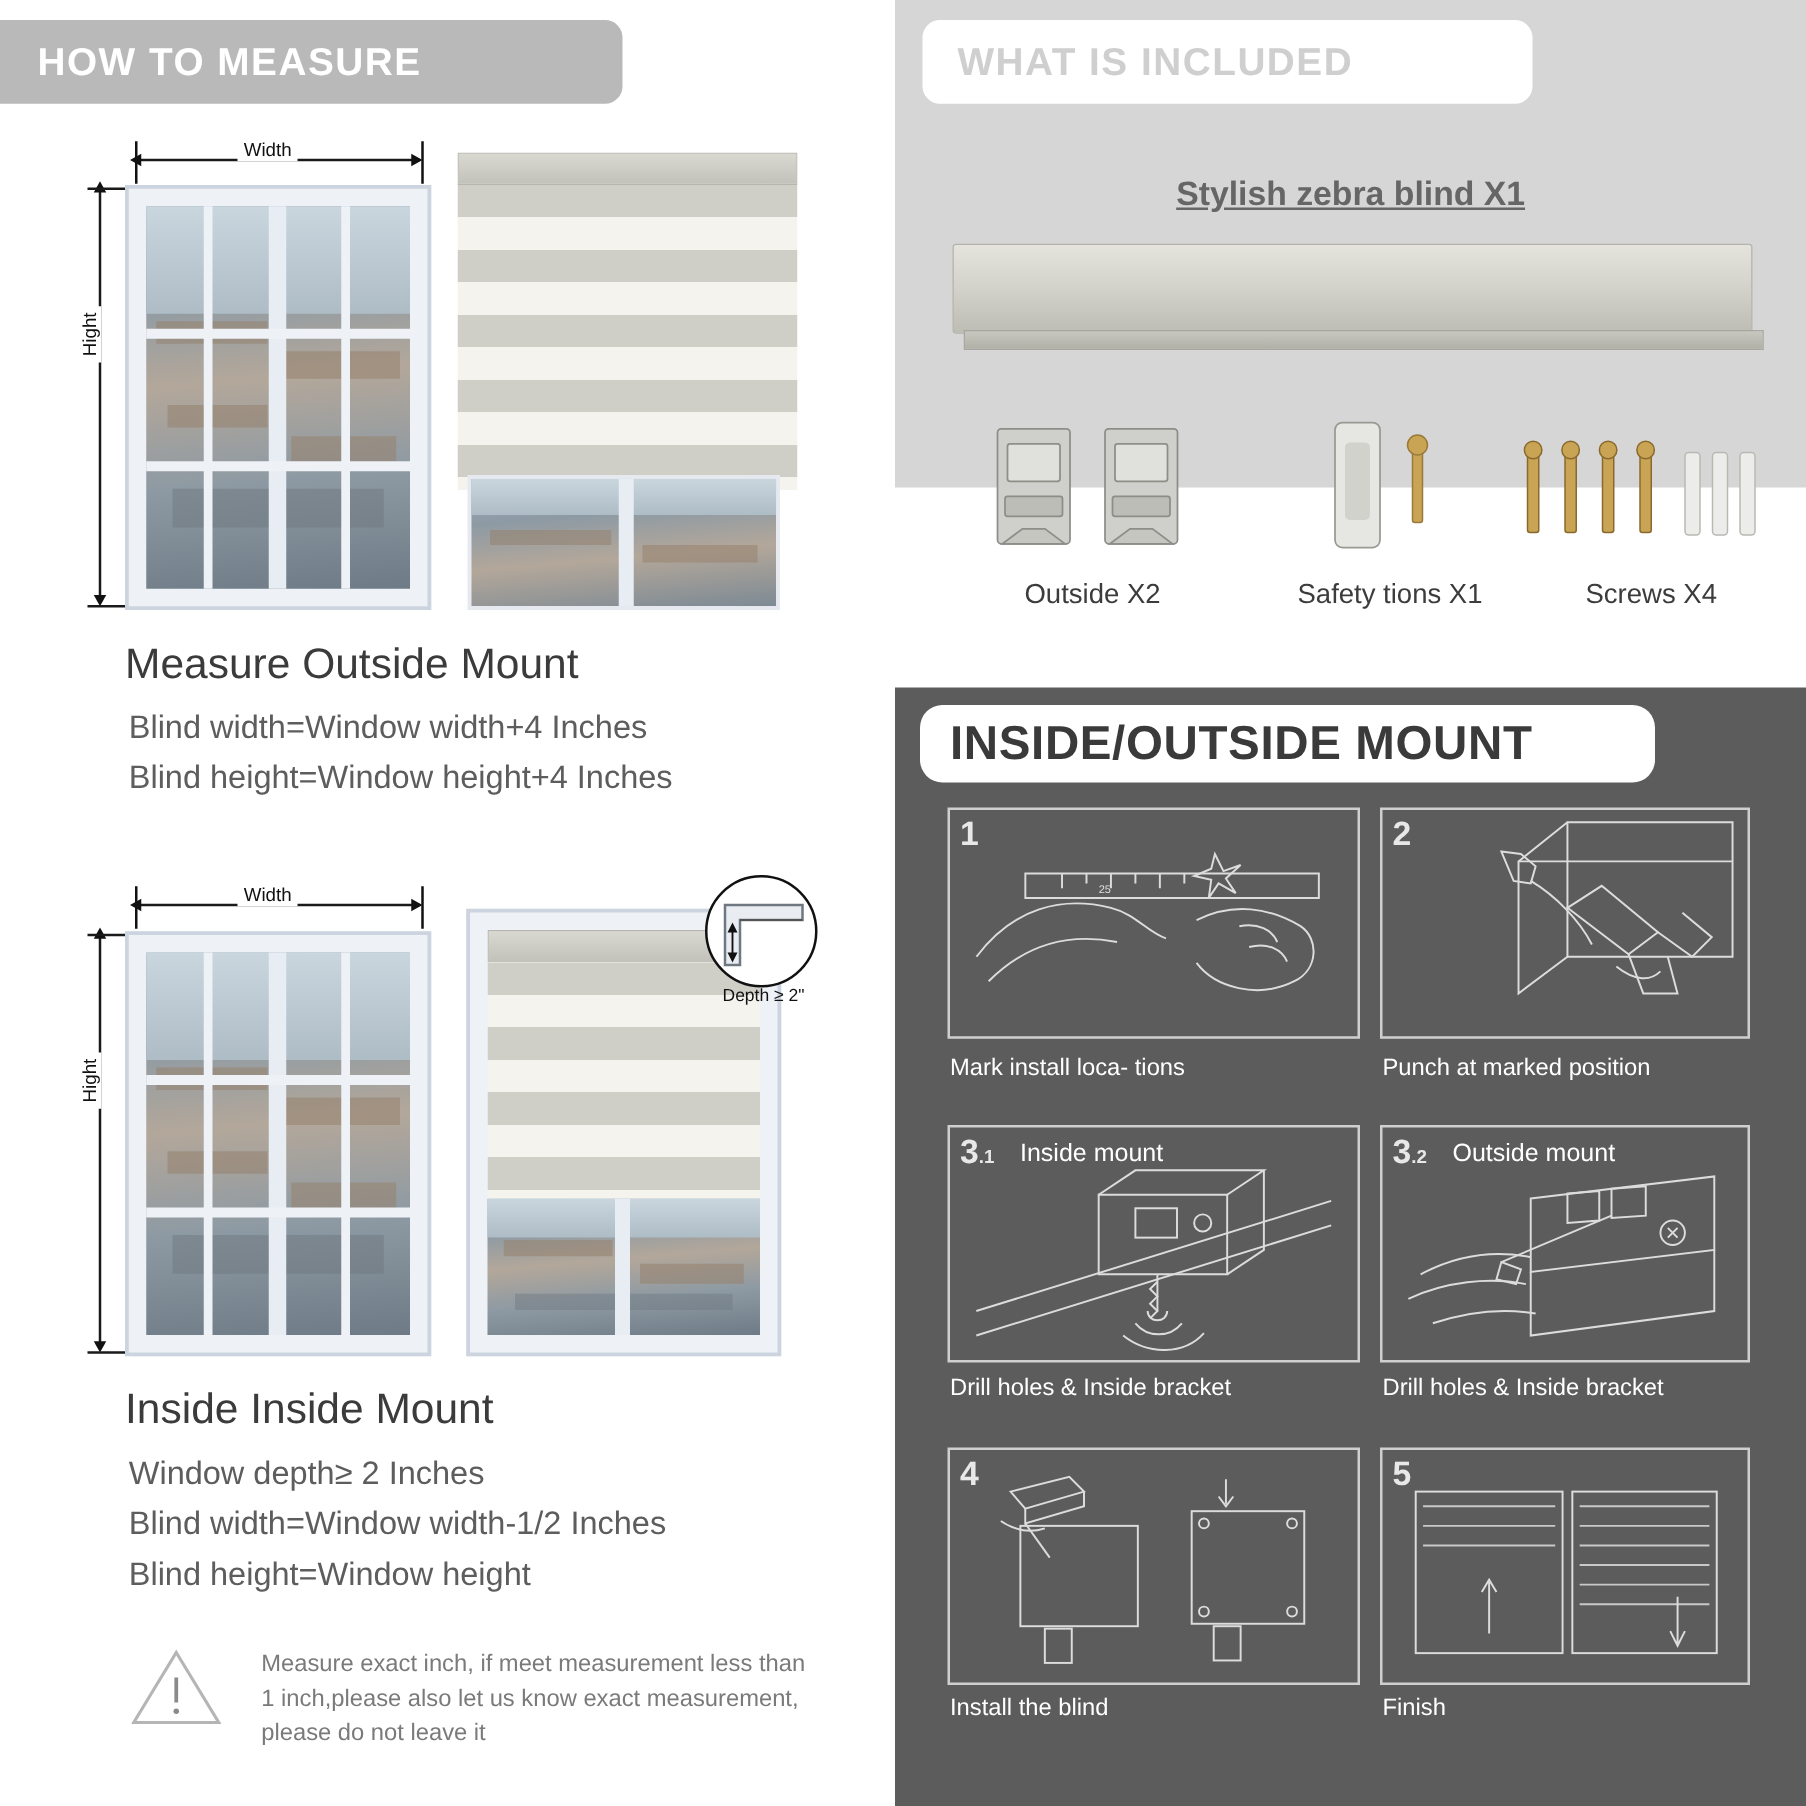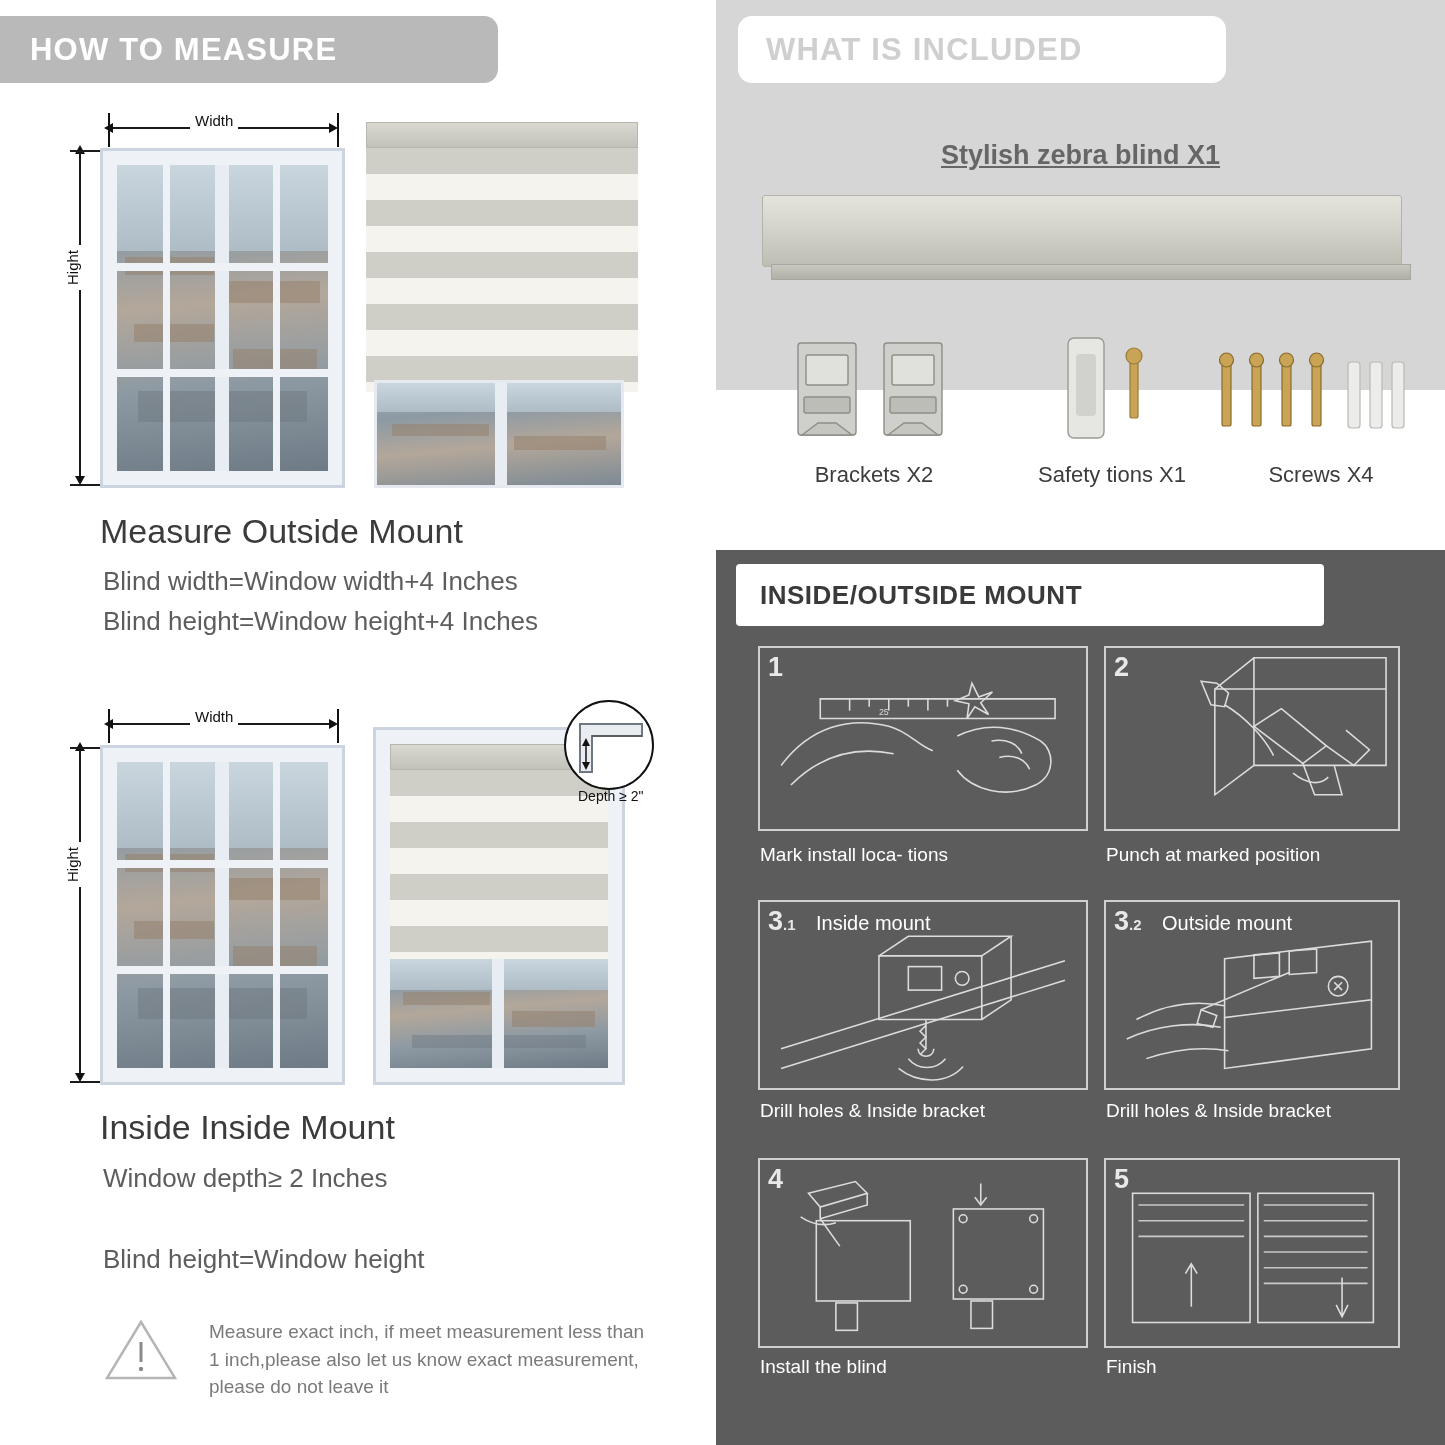--- a/index.html
+++ b/index.html
@@ -127,22 +127,22 @@
     position: absolute; font-size: 22px; color: #3c3c3c; text-align: center;
   }
 
   
   .right-bot {
     position: absolute; left: 716px; top: 550px; width: 729px; height: 895px;
     background: #5c5c5c;
   }
   .banner-mount {
     position: absolute; left: 20px; top: 14px; width: 588px; height: 62px;
-    background: #fff; border-radius: 4px; display:flex; align-items:center;
-    padding-left: 24px; font-size: 26px; font-weight: bold; color: #3a3a3a;
+    background: #fff; border-radius: 18px; display:flex; align-items:center;
+    padding-left: 24px; font-size: 38px; font-weight: bold; color: #3a3a3a;
     letter-spacing: .5px;
   }
   .step-card {
     position: absolute; border: 2px solid #cfcfcf; background: #5c5c5c;
   }
   .step-num {
     position: absolute; left: 8px; top: 4px; font-size: 27px; color: #e8e8e8;
     font-weight: bold;
   }
   .step-num small { font-size: 15px; }
@@ -269,20 +269,21 @@
           <line x1="20" y1="40" x2="20" y2="64" stroke="#111" stroke-width="1.5"></line>
           <polygon points="20,36 16,44 24,44" fill="#111"></polygon>
           <polygon points="20,68 16,60 24,60" fill="#111"></polygon>
         </svg>
       </div>
       <div class="depth-label" style="left:578px; top:788px;">Depth ≥ 2"</div>
     </div>
 
     <div class="heading" style="left:100px; top:1108px;">Inside Inside Mount</div>
     <div class="sub" style="left:103px; top:1163px;">Window depth≥ 2 Inches</div>
+    <div class="sub" style="left:103px; top:1203px;">Blind width=Window width-1/2 Inches</div>
     <div class="sub" style="left:103px; top:1244px;">Blind height=Window height</div>
 
     <div class="note-box" style="left:105px; top:1318px;">
       <span>
         <svg class="warn-svg" viewBox="0 0 72 64">
           <polygon points="36,4 70,60 2,60" fill="none" stroke="#b5b5b5" stroke-width="2.5"></polygon>
           <line x1="36" y1="24" x2="36" y2="44" stroke="#8a8a8a" stroke-width="3"></line>
           <circle cx="36" cy="51" r="2.2" fill="#8a8a8a"></circle>
         </svg>
       </span>
@@ -304,21 +305,21 @@
           <rect x="18" y="20" width="42" height="30" rx="2" fill="#e0e0dc"></rect>
           <rect x="16" y="62" width="46" height="16" rx="2" fill="#bdbdb8"></rect>
           <path d="M14 100 L30 88 L48 88 L64 100 Z" fill="#c6c6c1"></path>
           <rect x="96" y="8" width="58" height="92" rx="3"></rect>
           <rect x="104" y="20" width="42" height="30" rx="2" fill="#e0e0dc"></rect>
           <rect x="102" y="62" width="46" height="16" rx="2" fill="#bdbdb8"></rect>
           <path d="M100 100 L116 88 L134 88 L150 100 Z" fill="#c6c6c1"></path>
         </g>
       </svg>
     </div>
-    <div class="part-label" style="left:30px; top:462px; width:256px;">Brackets X2</div>
+    <div class="part-label" style="left:30px; top:462px; width:256px;">Outside X2</div>
 
     <div style="position:absolute; left:330px; top:330px; width:140px; height:118px;">
       <svg viewBox="0 0 140 118" style="width:140px;height:118px">
         <rect x="22" y="8" width="36" height="100" rx="6" fill="#e6e6e2" stroke="#9a9a94" stroke-width="1.4"></rect>
         <rect x="30" y="24" width="20" height="62" rx="4" fill="#d2d2cc"></rect>
         <g stroke="#9a7a3a" stroke-width="1.2" fill="#c8a454">
           <rect x="84" y="30" width="8" height="58" rx="2"></rect>
           <circle cx="88" cy="26" r="8"></circle>
         </g>
       </svg>

